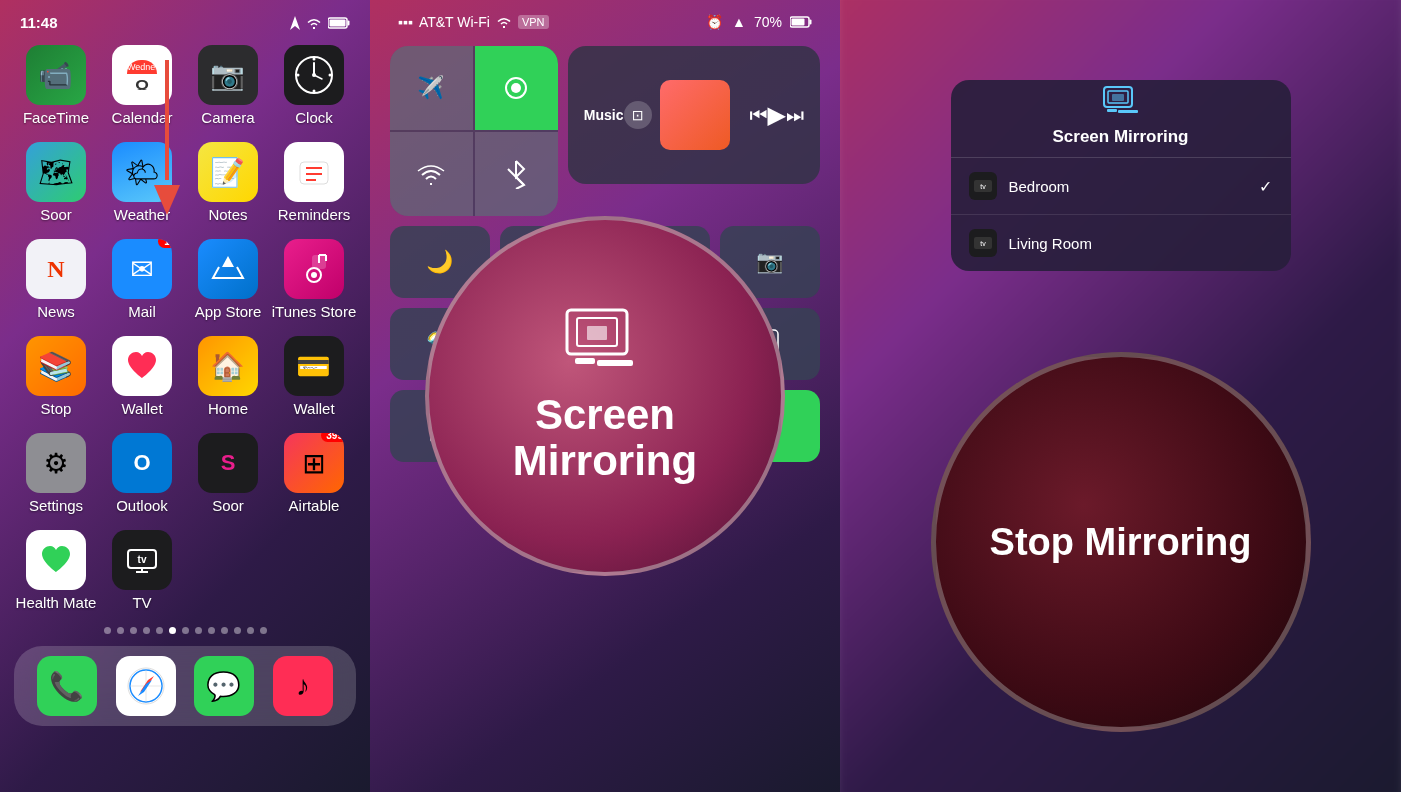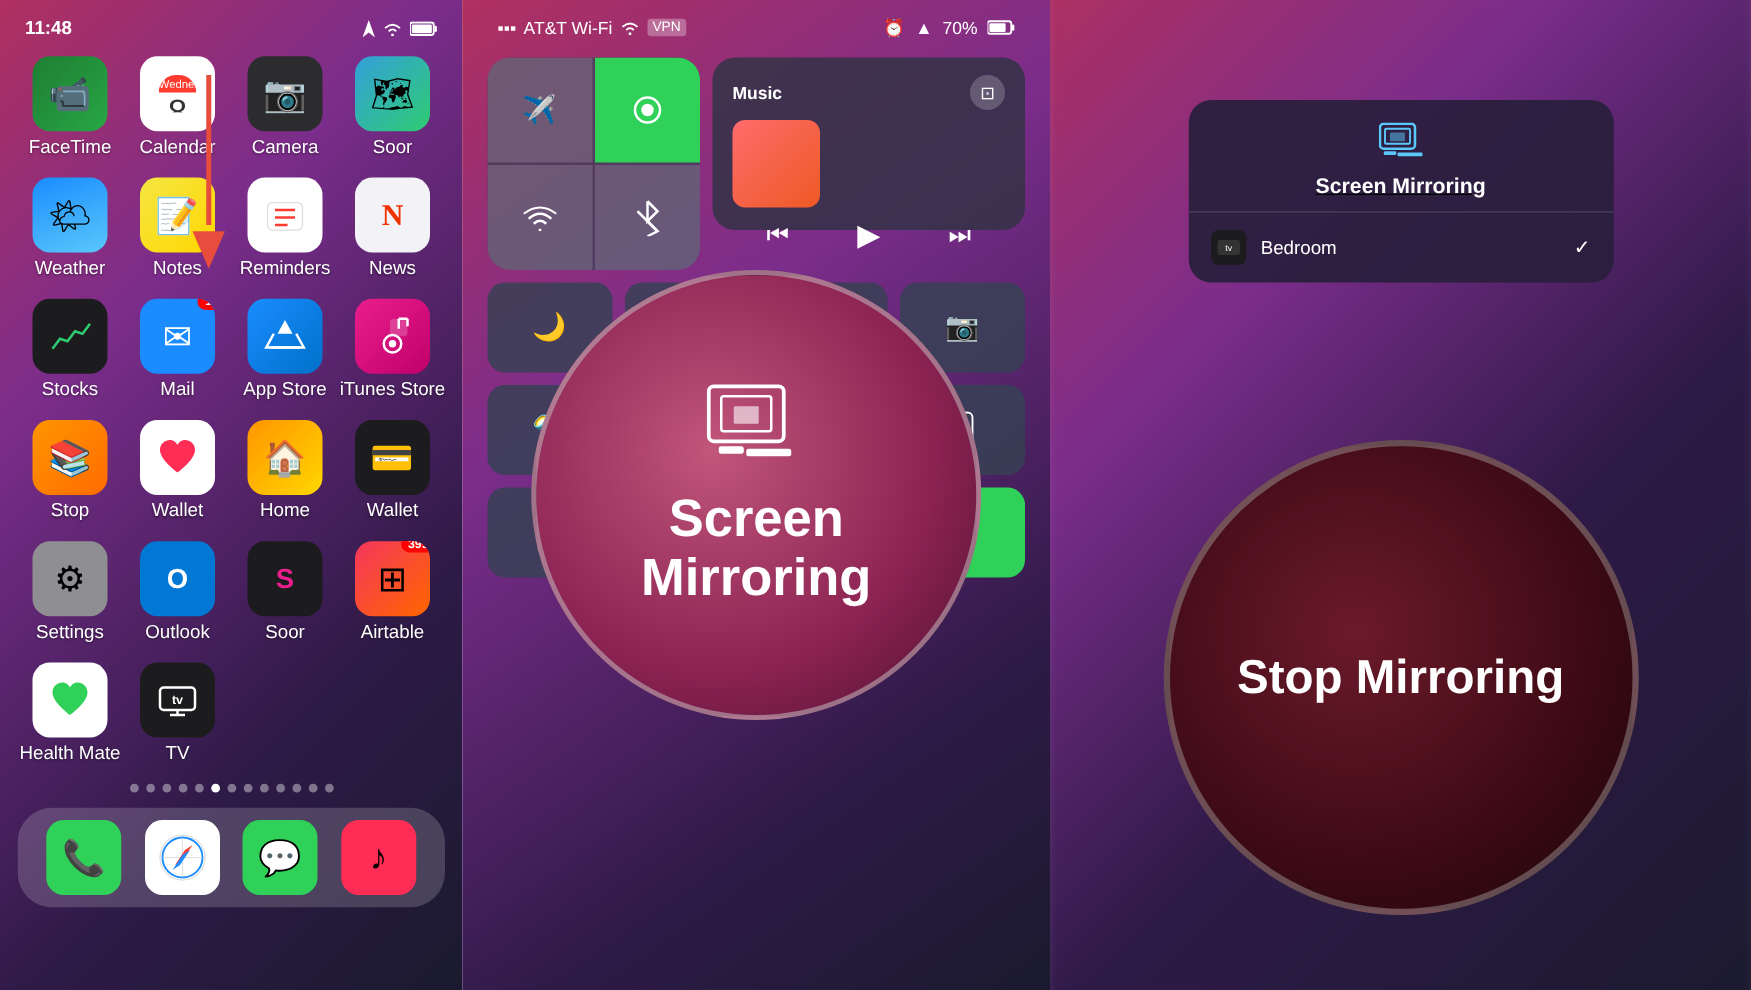--- a/index.html
+++ b/index.html
@@ -232,23 +232,22 @@
       width: 340px;
       background: rgba(40,30,60,0.92);
       border-radius: 18px;
       overflow: hidden;
       z-index: 10;
     }
     .mirroring-header {
       display: flex;
       flex-direction: column;
       align-items: center;
-      padding: 18px 20px 10px;
+      padding: 6px 20px 10px;
       gap: 6px;
-      text-decoration: underline;
     }
     .mirroring-icon { font-size: 28px; color: #5ac8fa; }
     .mirroring-title { color: white; font-size: 17px; font-weight: 600; }
     .mirroring-divider { height: 1px; background: rgba(255,255,255,0.15); margin: 0 0; }
     .mirroring-item {
       display: flex;
       align-items: center;
       padding: 14px 18px;
       gap: 12px;
       cursor: pointer;
@@ -359,20 +358,35 @@
         </div>
       </div>
       <span class="app-label">Calendar</span>
     </div>
     <div class="app-item">
       <div class="app-icon icon-camera">📷</div>
       <span class="app-label">Camera</span>
     </div>
 
     <div class="app-item">
+      <div class="app-icon icon-clock">
+        <svg width="40" height="40" viewBox="0 0 40 40">
+          <circle cx="20" cy="20" r="18" stroke="white" stroke-width="2" fill="#1c1c1e"></circle>
+          <circle cx="20" cy="20" r="2" fill="white"></circle>
+          <line x1="20" y1="20" x2="20" y2="8" stroke="white" stroke-width="2" stroke-linecap="round"></line>
+          <line x1="20" y1="20" x2="28" y2="24" stroke="white" stroke-width="1.5" stroke-linecap="round"></line>
+          <circle cx="20" cy="4" r="1.5" fill="white"></circle>
+          <circle cx="20" cy="36" r="1.5" fill="white"></circle>
+          <circle cx="4" cy="20" r="1.5" fill="white"></circle>
+          <circle cx="36" cy="20" r="1.5" fill="white"></circle>
+        </svg>
+      </div>
+      <span class="app-label">Clock</span>
+    </div>
+    <div class="app-item">
       <div class="app-icon icon-maps">🗺</div>
       <span class="app-label">Soor</span>
     </div>
     <div class="app-item">
       <div class="app-icon icon-weather">🌤</div>
       <span class="app-label">Weather</span>
     </div>
     <div class="app-item">
       <div class="app-icon icon-notes">📝</div>
       <span class="app-label">Notes</span>
@@ -390,28 +404,20 @@
       <span class="app-label">Reminders</span>
     </div>
     <div class="app-item">
       <div class="app-icon" style="background:#f2f2f7;">
         <svg width="36" height="36" viewBox="0 0 36 36">
           <rect x="2" y="2" width="32" height="32" rx="6" fill="#f2f2f7"></rect>
           <text x="18" y="26" text-anchor="middle" font-size="24" font-weight="900" fill="#e30" font-family="serif">N</text>
         </svg>
       </div>
       <span class="app-label">News</span>
-    </div>
-    <div class="app-item">
-      <div class="app-icon icon-stocks">
-        <svg width="36" height="36" viewBox="0 0 36 36">
-          <polyline points="4,28 10,20 16,22 22,14 28,16 34,8" stroke="#2ecc71" stroke-width="2" fill="none"></polyline>
-        </svg>
-      </div>
-      <span class="app-label">Stocks</span>
     </div>
     <div class="app-item">
       <div class="app-icon icon-mail" style="position:relative;">
         ✉
         <span class="badge">1</span>
       </div>
       <span class="app-label">Mail</span>
     </div>
 
     <div class="app-item">
@@ -588,21 +594,21 @@
         </div>
         <div style="background:rgba(255,255,255,0.15);display:flex;align-items:center;justify-content:center;font-size:22px;cursor:pointer;">
           <svg width="20" height="30" viewBox="0 0 20 30">
               <path d="M10 2 L18 10 L10 18 L10 2" stroke="white" stroke-width="2" fill="none"></path>
               <path d="M10 18 L18 26 L10 30" stroke="white" stroke-width="2" fill="none"></path>
               <line x1="2" y1="10" x2="18" y2="26" stroke="white" stroke-width="2"></line>
             </svg>
         </div>
       </div>
 
-      <div style="flex:1;height:138px;background:rgba(50,50,70,0.85);border-radius:18px;display:flex;flex-direction:column;padding:14px 16px;gap:8px;">
+      <div style="flex:1;height:138px;background:rgba(50,50,70,0.85);border-radius:18px;display:flex;flex-direction:row;padding:14px 16px;gap:8px;">
         <div style="display:flex;align-items:center;justify-content:space-between;">
           <span style="color:white;font-size:14px;font-weight:600;">Music</span>
           <div style="width:28px;height:28px;background:rgba(255,255,255,0.2);border-radius:50%;display:flex;align-items:center;justify-content:center;font-size:14px;color:white;">⊡</div>
         </div>
         <div style="display:flex;align-items:center;gap:12px;flex:1;">
           <div style="width:70px;height:70px;border-radius:10px;background:linear-gradient(135deg,#ff6b6b,#ee5a24);flex-shrink:0;"></div>
           <div style="flex:1;"></div>
         </div>
         <div style="display:flex;justify-content:space-around;align-items:center;">
           <span style="color:white;font-size:20px;cursor:pointer;">⏮</span>
@@ -710,18 +716,27 @@
     <div class="mirroring-item">
       <div class="appletv-icon">
         <svg width="20" height="14" viewBox="0 0 20 14">
             <rect x="1" y="1" width="18" height="12" rx="2" fill="#333"></rect>
             <text x="10" y="10" text-anchor="middle" font-size="7" fill="white">tv</text>
           </svg>
       </div>
       <span class="mirroring-device-name">Bedroom</span>
       <span class="checkmark">✓</span>
     </div>
+    <div class="mirroring-item">
+      <div class="appletv-icon">
+        <svg width="20" height="14" viewBox="0 0 20 14">
+            <rect x="1" y="1" width="18" height="12" rx="2" fill="#333"></rect>
+            <text x="10" y="10" text-anchor="middle" font-size="7" fill="white">tv</text>
+          </svg>
+      </div>
+      <span class="mirroring-device-name">Living Room</span>
+    </div>
   </div>
 
   <div class="stop-circle">
     <span class="stop-circle-text">Stop Mirroring</span>
   </div>
 </div>
 
 </body></html>

